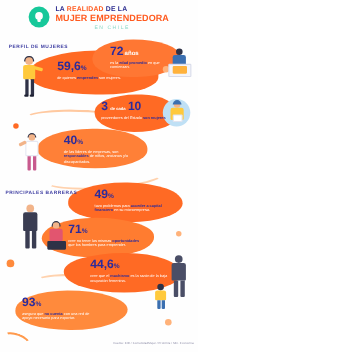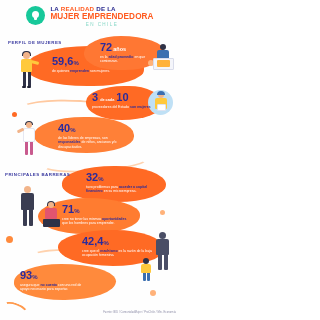--- a/index.html
+++ b/index.html
@@ -300,31 +300,31 @@
       </div>
     <div class="desc"><span>proveedores del Estado </span><b>son mujeres</b><span>.</span></div>
   </div>
 
   <div class="stat" id="stat-48">
     <div class="num"><span>40</span><span class="pct">%</span></div>
     <div class="desc"><span>de las líderes de empresas, son </span><b>responsables</b><span> de niños, ancianos y/o discapacitados.</span></div>
   </div>
 
   <div class="stat" id="stat-44">
-    <div class="num"><span>32</span><span class="pct">%</span></div>
+    <div class="num"><span>49</span><span class="pct">%</span></div>
     <div class="desc"><span>tuvo problemas para </span><b>acceder a capital financiero</b><span> en su microempresa.</span></div>
   </div>
 
   <div class="stat" id="stat-57">
     <div class="num"><span>71</span><span class="pct">%</span></div>
     <div class="desc"><span>cree no tener las mismas </span><b>oportunidades</b><span> que los hombres para emprender.</span></div>
   </div>
 
   <div class="stat" id="stat-374">
-    <div class="num"><span>42,4</span><span class="pct">%</span></div>
+    <div class="num"><span>44,6</span><span class="pct">%</span></div>
     <div class="desc"><span>cree que el </span><b>machismo</b><span> es la razón de la baja ocupación femenina.</span></div>
   </div>
 
   <div class="stat" id="stat-51">
     <div class="num"><span>93</span><span class="pct">%</span></div>
     <div class="desc"><span>asegura que </span><b>no cuenta</b><span> con una red de apoyo necesario para exportar.</span></div>
   </div>
 
   <div class="footer">
     <div id="footer-swoosh"></div>

